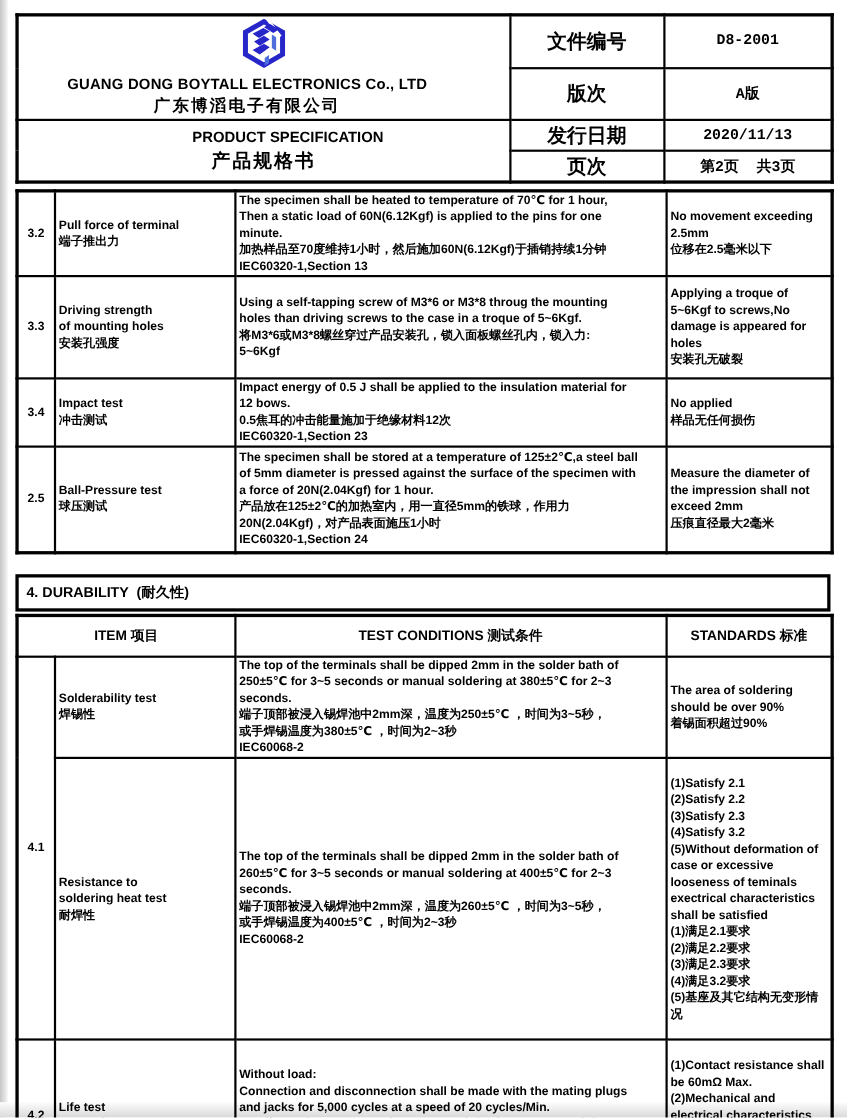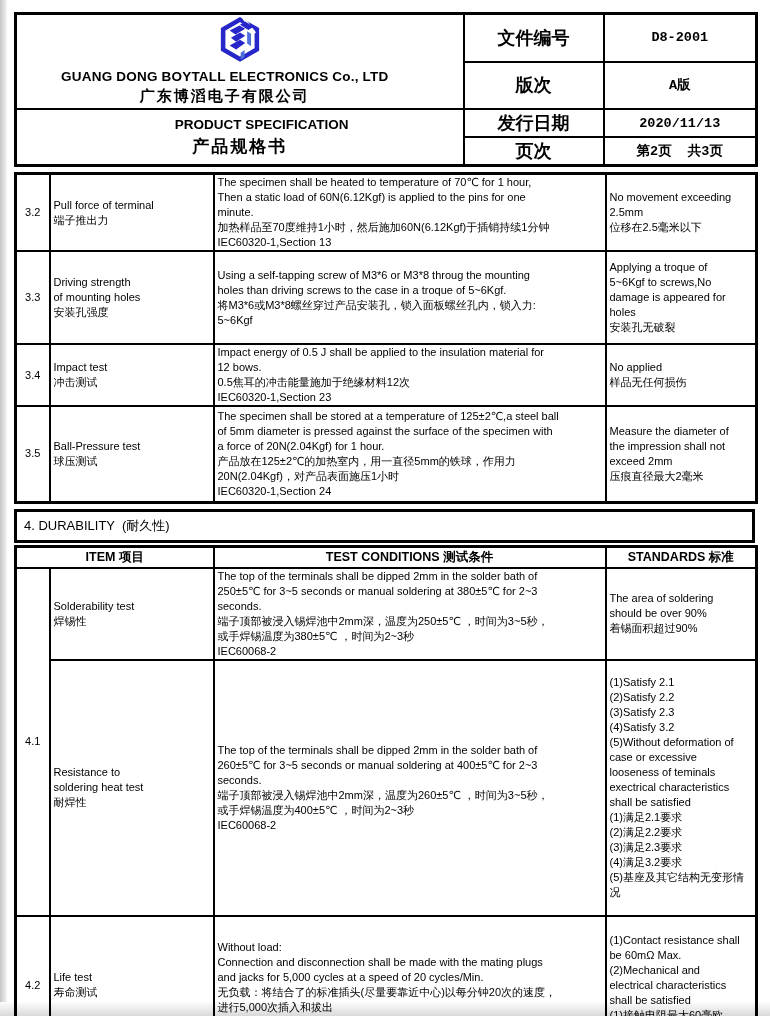--- a/index.html
+++ b/index.html
@@ -31,31 +31,31 @@
   .company-text{flex:1;text-align:center;padding-right:30px;}
   .company-en{font-size:13.5px;font-weight:bold;letter-spacing:.2px;}
   .company-cn{font-size:15px;font-weight:bold;margin-top:3px;letter-spacing:2px;}
   .doc-title-en{font-size:13.5px;font-weight:bold;margin-left:44px;}
   .doc-title-cn{font-size:17px;font-weight:bold;margin-top:3px;letter-spacing:2px;}
   .hdr-label{font-size:18px;font-weight:bold;white-space:pre;margin-left:20px;}
   .hdr-value{font-size:13.5px;font-weight:bold;white-space:pre;font-family:Liberation Mono, monospace;}
 
   
   .body-tbl{margin-top:5px;}
-  .body-tbl td{font-size:11px;line-height:15px;padding:0 3px;vertical-align:middle;}
+  .body-tbl td{font-size:11px;line-height:15px;padding:0 3px;vertical-align:middle;font-weight:bold;}
   .ml{white-space:pre-line;}
   .no-cell{text-align:center;font-size:11.5px;padding:0 1px;}
   .item-cell{text-align:left;font-size:11.5px;line-height:15px;}
   .test-cell{text-align:left;}
   .std-cell{text-align:left;}
   .va-top{vertical-align:top;}
 
   
-  .section-bar{margin-top:5px;border:3px solid var(--border-black);height:28px;
-    display:flex;align-items:center;padding-left:7px;font-size:13px;font-weight:normal;
+  .section-bar{margin-top:18px;border:3px solid var(--border-black);height:28px;
+    display:flex;align-items:center;padding-left:7px;font-size:13px;font-weight:bold;
     white-space:pre;}
 
   .dur-tbl{margin-top:2px;}
   .dur-head td{font-size:12.5px;font-weight:bold;text-align:center;padding:2px 0;white-space:pre;}
 
   svg .lb{fill:var(--logo-blue);}
 </style>
 </head>
 <body>
 
@@ -155,21 +155,21 @@
       <td class="item-cell ml">Impact test
 冲击测试</td>
       <td class="test-cell ml va-top">Impact energy of 0.5 J shall be applied to the insulation material for
 12 bows.
 0.5焦耳的冲击能量施加于绝缘材料12次
 IEC60320-1,Section 23</td>
       <td class="std-cell ml">No applied
 样品无任何损伤</td>
     </tr>
     <tr style="height:96px">
-      <td class="no-cell">3.5</td>
+      <td class="no-cell">2.5</td>
       <td class="item-cell ml">Ball-Pressure test
 球压测试</td>
       <td class="test-cell ml va-top">The specimen shall be stored at a temperature of 125±2℃,a steel ball
 of 5mm diameter is pressed against the surface of the specimen with
 a force of 20N(2.04Kgf) for 1 hour.
 产品放在125±2℃的加热室内，用一直径5mm的铁球，作用力
 20N(2.04Kgf)，对产品表面施压1小时
 IEC60320-1,Section 24</td>
       <td class="std-cell ml">Measure the diameter of
 the impression shall not
@@ -182,21 +182,21 @@
   <div class="section-bar">4. DURABILITY  (耐久性)</div>
 
   <table class="body-tbl dur-tbl outer">
     <colgroup>
         <col style="width:34px">
         <col style="width:164px">
         <col style="width:392px">
         <col style="width:151px">
       </colgroup>
     <tbody>
-        <tr class="dur-head" style="height:21px">
+        <tr class="dur-head" style="height:38px">
       <td colspan="2">ITEM 项目</td>
       <td>TEST CONDITIONS 测试条件</td>
       <td>STANDARDS 标准</td>
     </tr>
     <tr style="height:92px">
       <td class="no-cell" rowspan="2">4.1</td>
       <td class="item-cell ml">Solderability test
 焊锡性</td>
       <td class="test-cell ml va-top">The top of the terminals shall be dipped 2mm in the solder bath of
 250±5℃ for 3~5 seconds or manual soldering at 380±5℃ for 2~3

